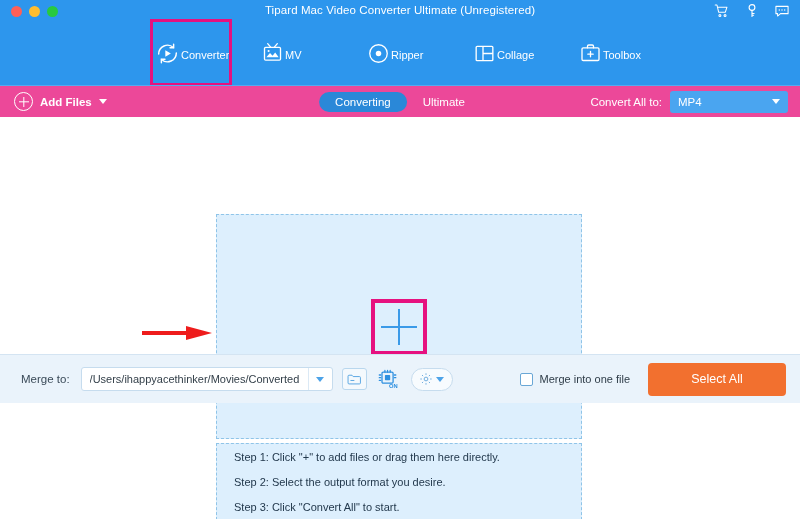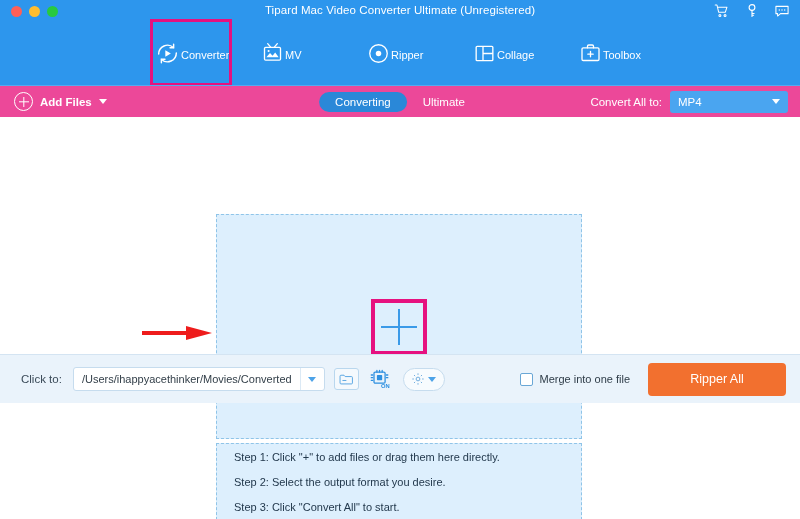--- a/index.html
+++ b/index.html
@@ -432,21 +432,21 @@
     <div class="steps">
       <div class="step">Step 1: Click "+" to add files or drag them here directly.</div>
       <div class="step">Step 2: Select the output format you desire.</div>
       <div class="step">Step 3: Click "Convert All" to start.</div>
     </div>
 
   </div>
 
   <div class="bottombar">
 
-    <span class="saveto-lbl">Click to:</span>
+    <span class="saveto-lbl">Merge to:</span>
 
     <div class="path-field">
       <span class="pv">/Users/ihappyacethinker/Movies/Converted</span>
       <span class="drop">
         <span class="caret-blue"></span>
       </span>
     </div>
 
     <div class="icon-btn boxed">
       <svg viewBox="0 0 20 16" width="15" height="13" fill="none" stroke="#5aa7e2" stroke-width="1.3" stroke-linejoin="round">
@@ -470,17 +470,17 @@
         <path d="M10 1.9v2.2M10 15.9v2.2M18.1 10h-2.2M4.1 10H1.9M15.7 4.3l-1.6 1.6M5.9 14.1l-1.6 1.6M15.7 15.7l-1.6-1.6M5.9 5.9L4.3 4.3"></path>
       </svg>
       <span class="caret-blue"></span>
     </div>
 
     <div class="merge">
       <span class="checkbox"></span>
       <span class="lbl">Merge into one file</span>
     </div>
 
-    <button class="convert-btn">Ripper All</button>
+    <button class="convert-btn">Select All</button>
 
   </div>
 
 </div>
 
 </body></html>

